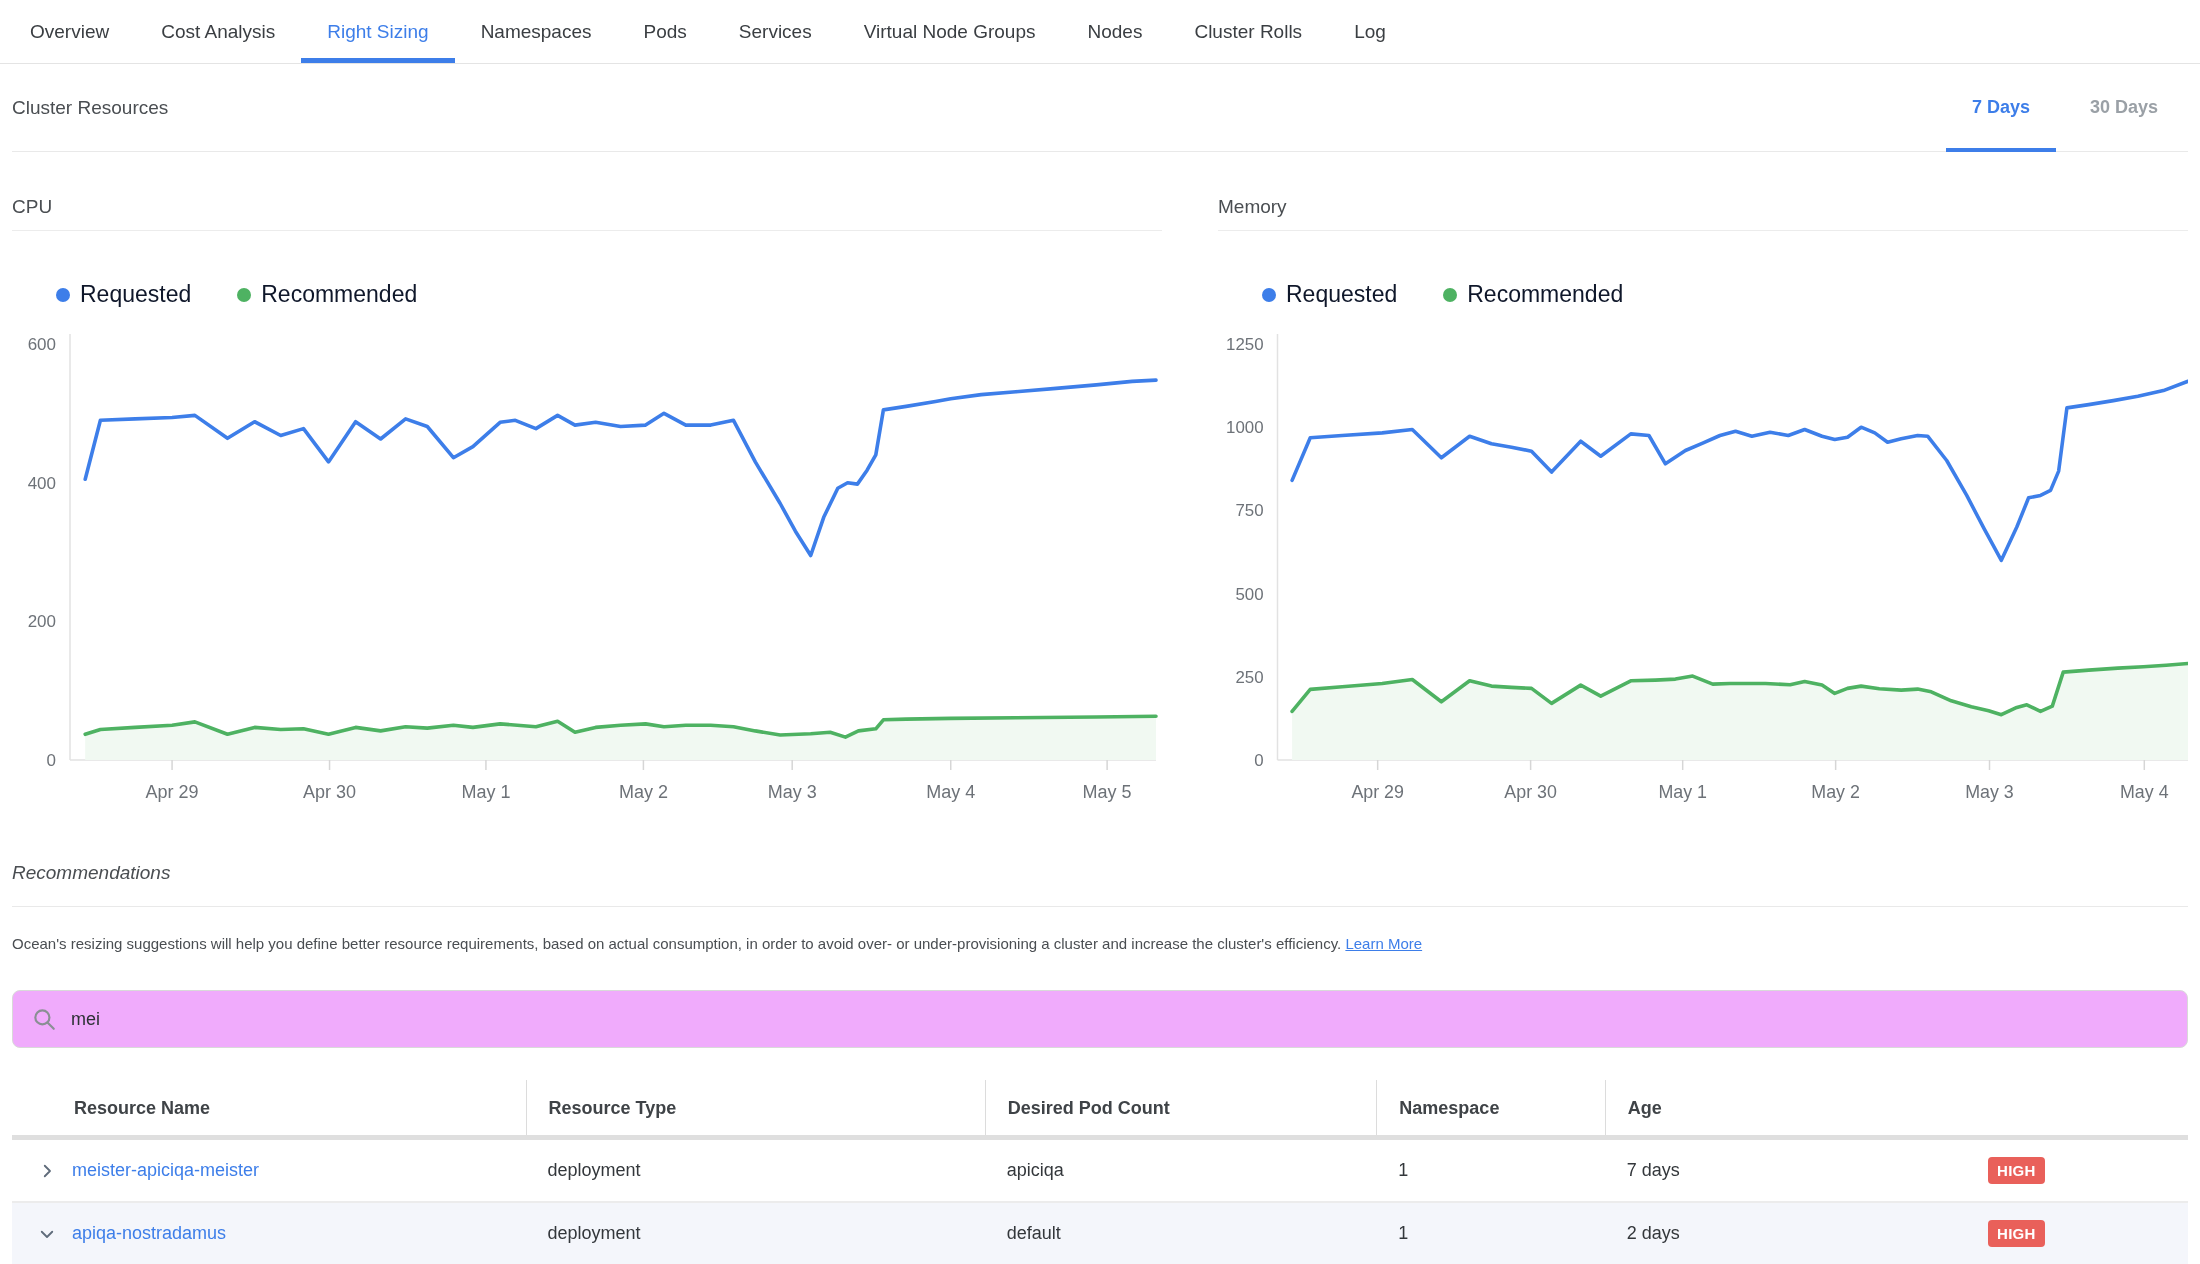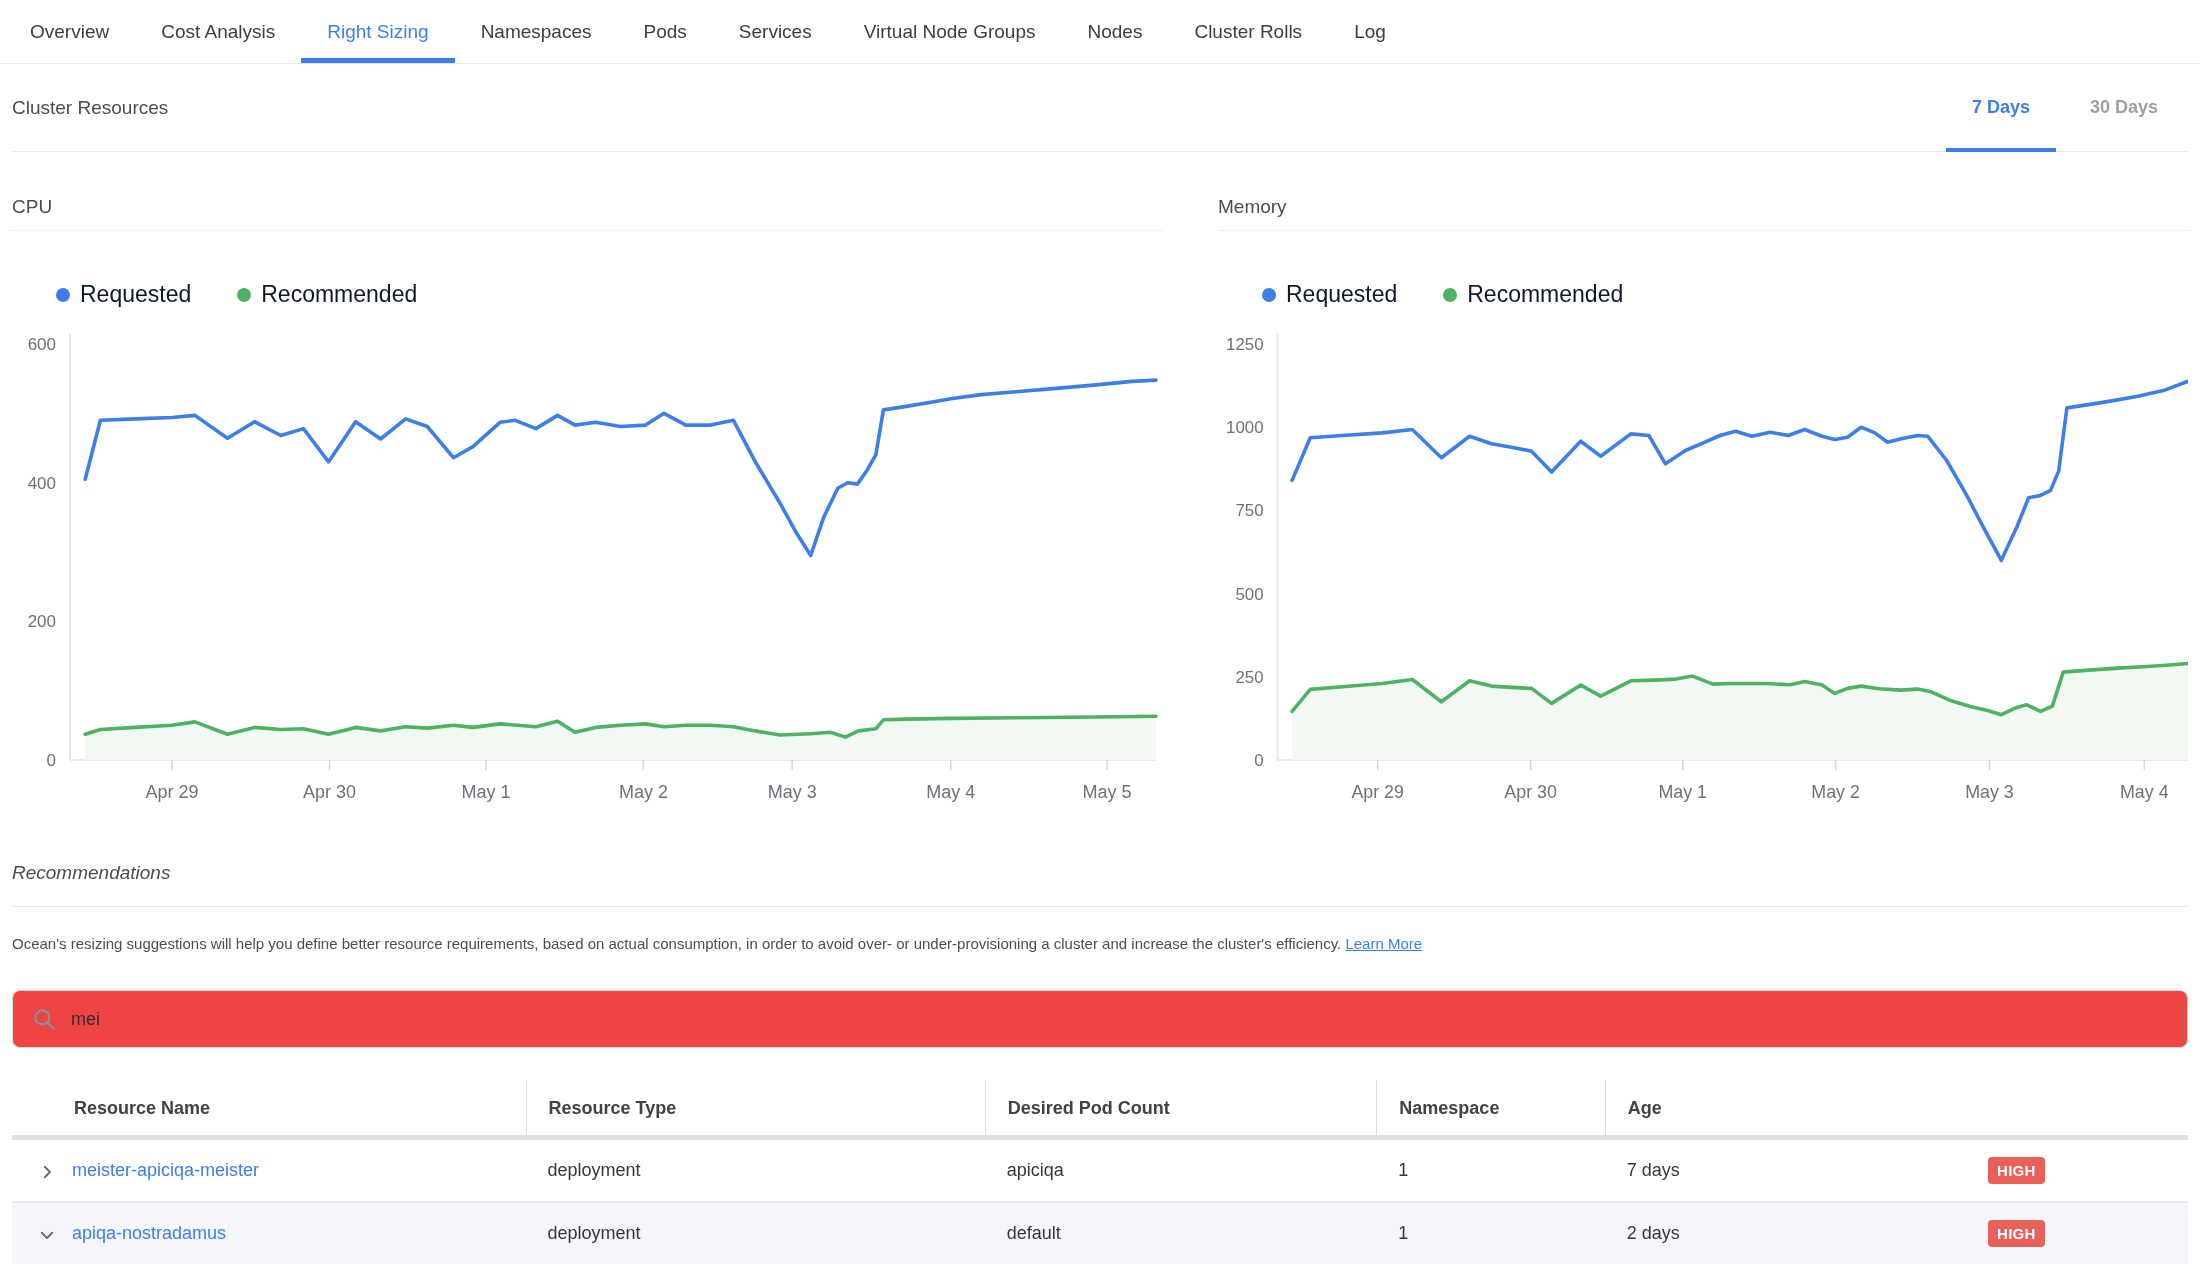--- a/index.html
+++ b/index.html
@@ -41,34 +41,34 @@
   .dot.green{background:var(--series-green);}
   svg.chart{display:block;margin-top:16px;width:100%;height:482px;}
   svg.chart text{font-family:"Liberation Sans","DejaVu Sans",sans-serif;}
   .axis-y{font-size:17px;fill:#6d7278;}
   .axis-x{font-size:18px;fill:#6d7278;}
   
   .reco-title{margin-top:56px;font-size:19px;color:var(--text-mid);padding-bottom:22px;border-bottom:1px solid var(--border-light);font-style:italic;}
   .reco-text{margin-top:26px;font-size:15px;color:#4a4e52;line-height:1.4;}
   .learn-more{color:var(--accent-blue);text-decoration:underline;cursor:pointer;}
   
-  .search-box{margin-top:36px;height:58px;border:1px solid #d9d9d9;border-radius:8px;display:flex;align-items:center;padding:0 18px;background:#ef4444;}
+  .search-box{margin-top:36px;height:58px;border:1px solid #d9d9d9;border-radius:8px;display:flex;align-items:center;padding:0 18px;background:#f0abfc;}
   .search-box svg{flex:none;}
   .search-input{border:none;outline:none;flex:1;font-size:18px;color:#2d3135;margin-left:14px;background:transparent;
     font-family:"Liberation Sans","DejaVu Sans",sans-serif;}
   
   .table{margin-top:32px;width:100%;}
   .thead{display:grid;grid-template-columns:23.6% 21.1% 18% 10.5% 16.6% 10.2%;border-bottom:5px solid #dfdfdf;}
   .th{font-size:18px;font-weight:bold;color:#3f4347;padding:18px 0 16px 22px;border-left:1px solid #dcdcdc;display:flex;align-items:center;gap:10px;cursor:pointer;}
   .th:first-child{border-left:none;padding-left:62px;align-items:flex-end;}
   .sort-arrow{font-size:19px;color:#4a4e52;font-weight:normal;}
   .trow{display:grid;grid-template-columns:23.6% 21.1% 18% 10.5% 16.6% 10.2%;height:63px;align-items:center;border-bottom:2px solid #ececec;background:#fff;}
   .trow.highlight{background:var(--row-highlight);}
   .td{font-size:18px;color:#33373b;padding-left:22px;}
-  .td.name-cell{display:flex;align-items:flex-end;gap:16px;padding-left:26px;}
+  .td.name-cell{display:flex;align-items:center;gap:16px;padding-left:26px;}
   .chev{width:18px;height:18px;flex:none;cursor:pointer;display:inline-flex;}
   .res-link{color:var(--accent-blue);cursor:pointer;text-decoration:none;}
   .badge{display:inline-block;background:var(--high-badge);color:#fff;font-size:15px;font-weight:bold;
     padding:5px 9px;border-radius:4px;letter-spacing:.3px;}
 </style>
 </head>
 <body>
 
 <nav class="tabbar">
   <div class="tab">Overview</div>

